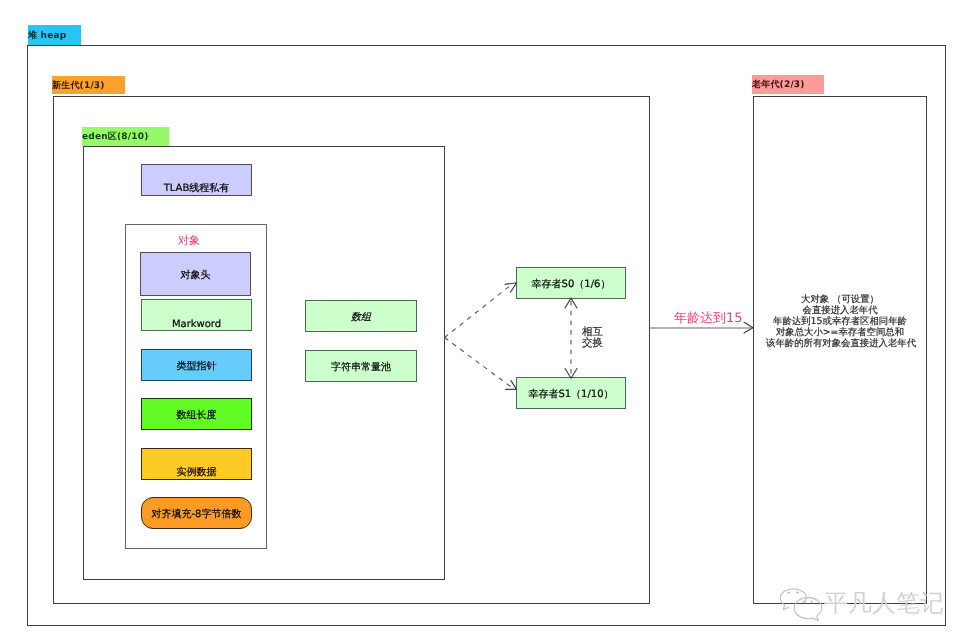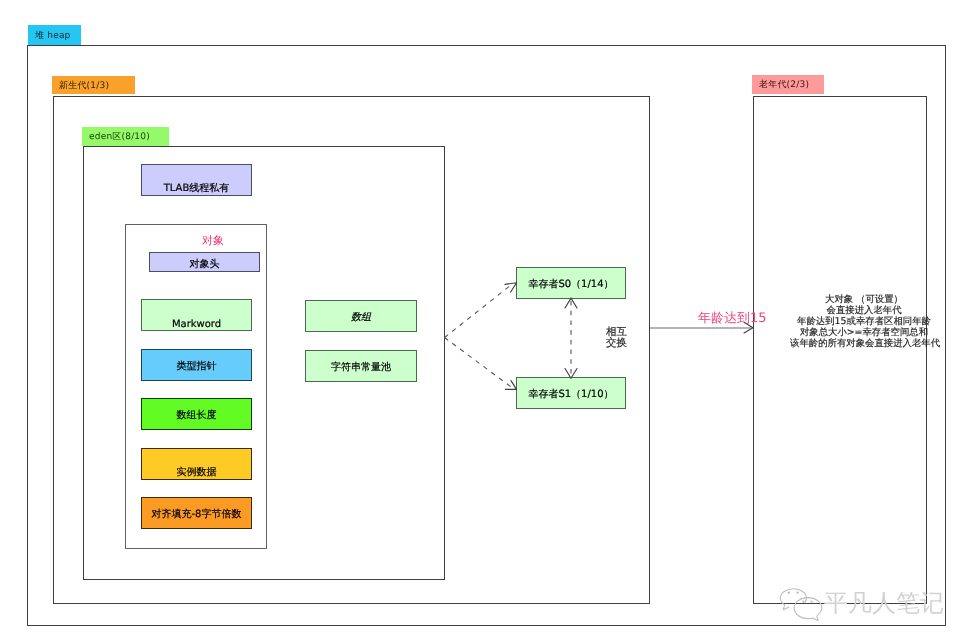--- a/index.html
+++ b/index.html
@@ -2,86 +2,86 @@
 <html><head>
 <meta charset="utf-8">
 <style>
   html,body{margin:0;padding:0;background:#ffffff;}
   body{width:980px;height:636px;position:relative;overflow:hidden;
        font-family:"DejaVu Sans",sans-serif;color:#000;
        -webkit-font-smoothing:antialiased;text-rendering:geometricPrecision;}
   .stage{position:absolute;left:0;top:0;width:980px;height:636px;}
   .frame{position:absolute;box-sizing:border-box;border:1px solid #3f3f3f;background:transparent;}
   .tag{position:absolute;box-sizing:border-box;display:flex;align-items:center;
-       justify-content:flex-start;padding-left:7px;white-space:nowrap;font-size:9px;font-weight:normal;letter-spacing:.2px;}
+       justify-content:flex-start;white-space:nowrap;font-size:9px;font-weight:bold;letter-spacing:.2px;}
   .nodebox{position:absolute;box-sizing:border-box;display:flex;align-items:center;
            justify-content:center;white-space:nowrap;border:1px solid #555;font-size:10px;padding-top:1px;-webkit-text-stroke:0.2px currentColor;}
-  .plain{position:absolute;white-space:nowrap;font-size:11px;margin-left:24px;}
+  .plain{position:absolute;white-space:nowrap;font-size:11px;}
   svg.overlay{position:absolute;left:0;top:0;width:980px;height:636px;overflow:visible;}
   .wm{position:absolute;color:#ccc;font-size:17px;white-space:nowrap;letter-spacing:1px;}
 </style>
 </head>
 <body>
 
 <div class="stage">
 
   <div class="frame" style="left:27px;top:45px;width:919px;height:581px;"></div>
   <div class="tag" style="left: 28px; top: 25px; width: 53px; height: 20px; background-color: rgb(38, 198, 242); color: rgb(13, 43, 51);">
     <span>堆 heap</span>
   </div>
 
   <div class="frame" style="left:53px;top:96px;width:597px;height:508px;"></div>
-  <div class="tag" style="left: 52px; top: 76px; width: 83px; height: 18px; background-color: rgb(249, 161, 42); color: rgb(43, 29, 5);">
+  <div class="tag" style="left: 52px; top: 76px; width: 73px; height: 18px; background-color: rgb(249, 161, 42); color: rgb(43, 29, 5);">
     <span>新生代(1/3)</span>
   </div>
 
   <div class="frame" style="left:83px;top:146px;width:362px;height:434px;"></div>
   <div class="tag" style="left: 82px; top: 127px; width: 87px; height: 19px; background-color: rgb(150, 249, 106); color: rgb(18, 61, 10);">
     <span>eden区(8/10)</span>
   </div>
 
   <div class="frame" style="left:753px;top:96px;width:174px;height:508px;"></div>
   <div class="tag" style="left: 752px; top: 75px; width: 72px; height: 19px; background-color: rgb(253, 155, 155); color: rgb(61, 13, 13);">
     <span>老年代(2/3)</span>
   </div>
 
   <div class="frame" style="left:125px;top:224px;width:142px;height:325px;border-color:#636363;"></div>
   <div class="plain" style="left: 178px; top: 234px; font-size: 11px; color: rgb(240, 50, 110);">对象</div>
 
   <div class="nodebox" style="left: 141px; top: 164px; width: 111px; height: 32px; background-color: rgb(204, 204, 253); border-color: rgb(76, 76, 102); align-items: flex-end;">
     <span>TLAB线程私有</span>
   </div>
-  <div class="nodebox" style="left: 149px; top: 252px; width: 111px; height: 20px; background-color: rgb(204, 204, 253); border-color: rgb(76, 76, 102); align-items: flex-end;">
+  <div class="nodebox" style="left: 140px; top: 252px; width: 111px; height: 44px; background-color: rgb(204, 204, 253); border-color: rgb(76, 76, 102);">
     <span>对象头</span>
   </div>
   <div class="nodebox" style="left: 141px; top: 299px; width: 111px; height: 32px; background-color: rgb(204, 255, 204); border-color: rgb(74, 107, 80); align-items: flex-end;">
     <span>Markword</span>
   </div>
   <div class="nodebox" style="left: 141px; top: 349px; width: 111px; height: 32px; background-color: rgb(102, 204, 252); border-color: rgb(29, 67, 85);">
     <span>类型指针</span>
   </div>
   <div class="nodebox" style="left: 141px; top: 398px; width: 111px; height: 32px; background-color: rgb(98, 251, 36); border-color: rgb(14, 61, 2);">
     <span>数组长度</span>
   </div>
   <div class="nodebox" style="left: 141px; top: 448px; width: 111px; height: 32px; background-color: rgb(253, 203, 36); border-color: rgb(58, 42, 5); align-items: flex-end;">
     <span>实例数据</span>
   </div>
-  <div class="nodebox" style="left: 141px; top: 497px; width: 111px; height: 32px; background-color: rgb(251, 155, 36); border-color: rgb(58, 42, 5);">
+  <div class="nodebox" style="left: 141px; top: 497px; width: 111px; height: 32px; background-color: rgb(251, 155, 36); border-color: rgb(58, 42, 5); border-radius: 12px;">
     <span>对齐填充-8字节倍数</span>
   </div>
 
   <div class="nodebox" style="left: 305px; top: 300px; width: 112px; height: 32px; background-color: rgb(204, 255, 204); border-color: rgb(74, 107, 80); font-style: italic;">
     <span>数组</span>
   </div>
   <div class="nodebox" style="left: 305px; top: 350px; width: 112px; height: 32px; background-color: rgb(204, 255, 204); border-color: rgb(74, 107, 80);">
     <span>字符串常量池</span>
   </div>
 
   <div class="nodebox" style="left: 516px; top: 267px; width: 110px; height: 32px; background-color: rgb(204, 255, 204); border-color: rgb(74, 107, 80);">
-    <span>幸存者S0（1/14）</span>
+    <span>幸存者S0（1/6）</span>
   </div>
   <div class="nodebox" style="left: 516px; top: 377px; width: 110px; height: 32px; background-color: rgb(204, 255, 204); border-color: rgb(74, 107, 80);">
     <span>幸存者S1（1/10）</span>
   </div>
 
   <svg class="overlay" viewBox="0 0 980 636">
     <g fill="none" stroke="#555" stroke-width="1.1">
       <path d="M444.5,337.5 L511,285" stroke-dasharray="4.6,5.1"></path>
       <path d="M444.5,337.5 L510.5,386.5" stroke-dasharray="4.6,5.1"></path>
       <path d="M571,301 L571,375" stroke-dasharray="4.6,5.1"></path>

